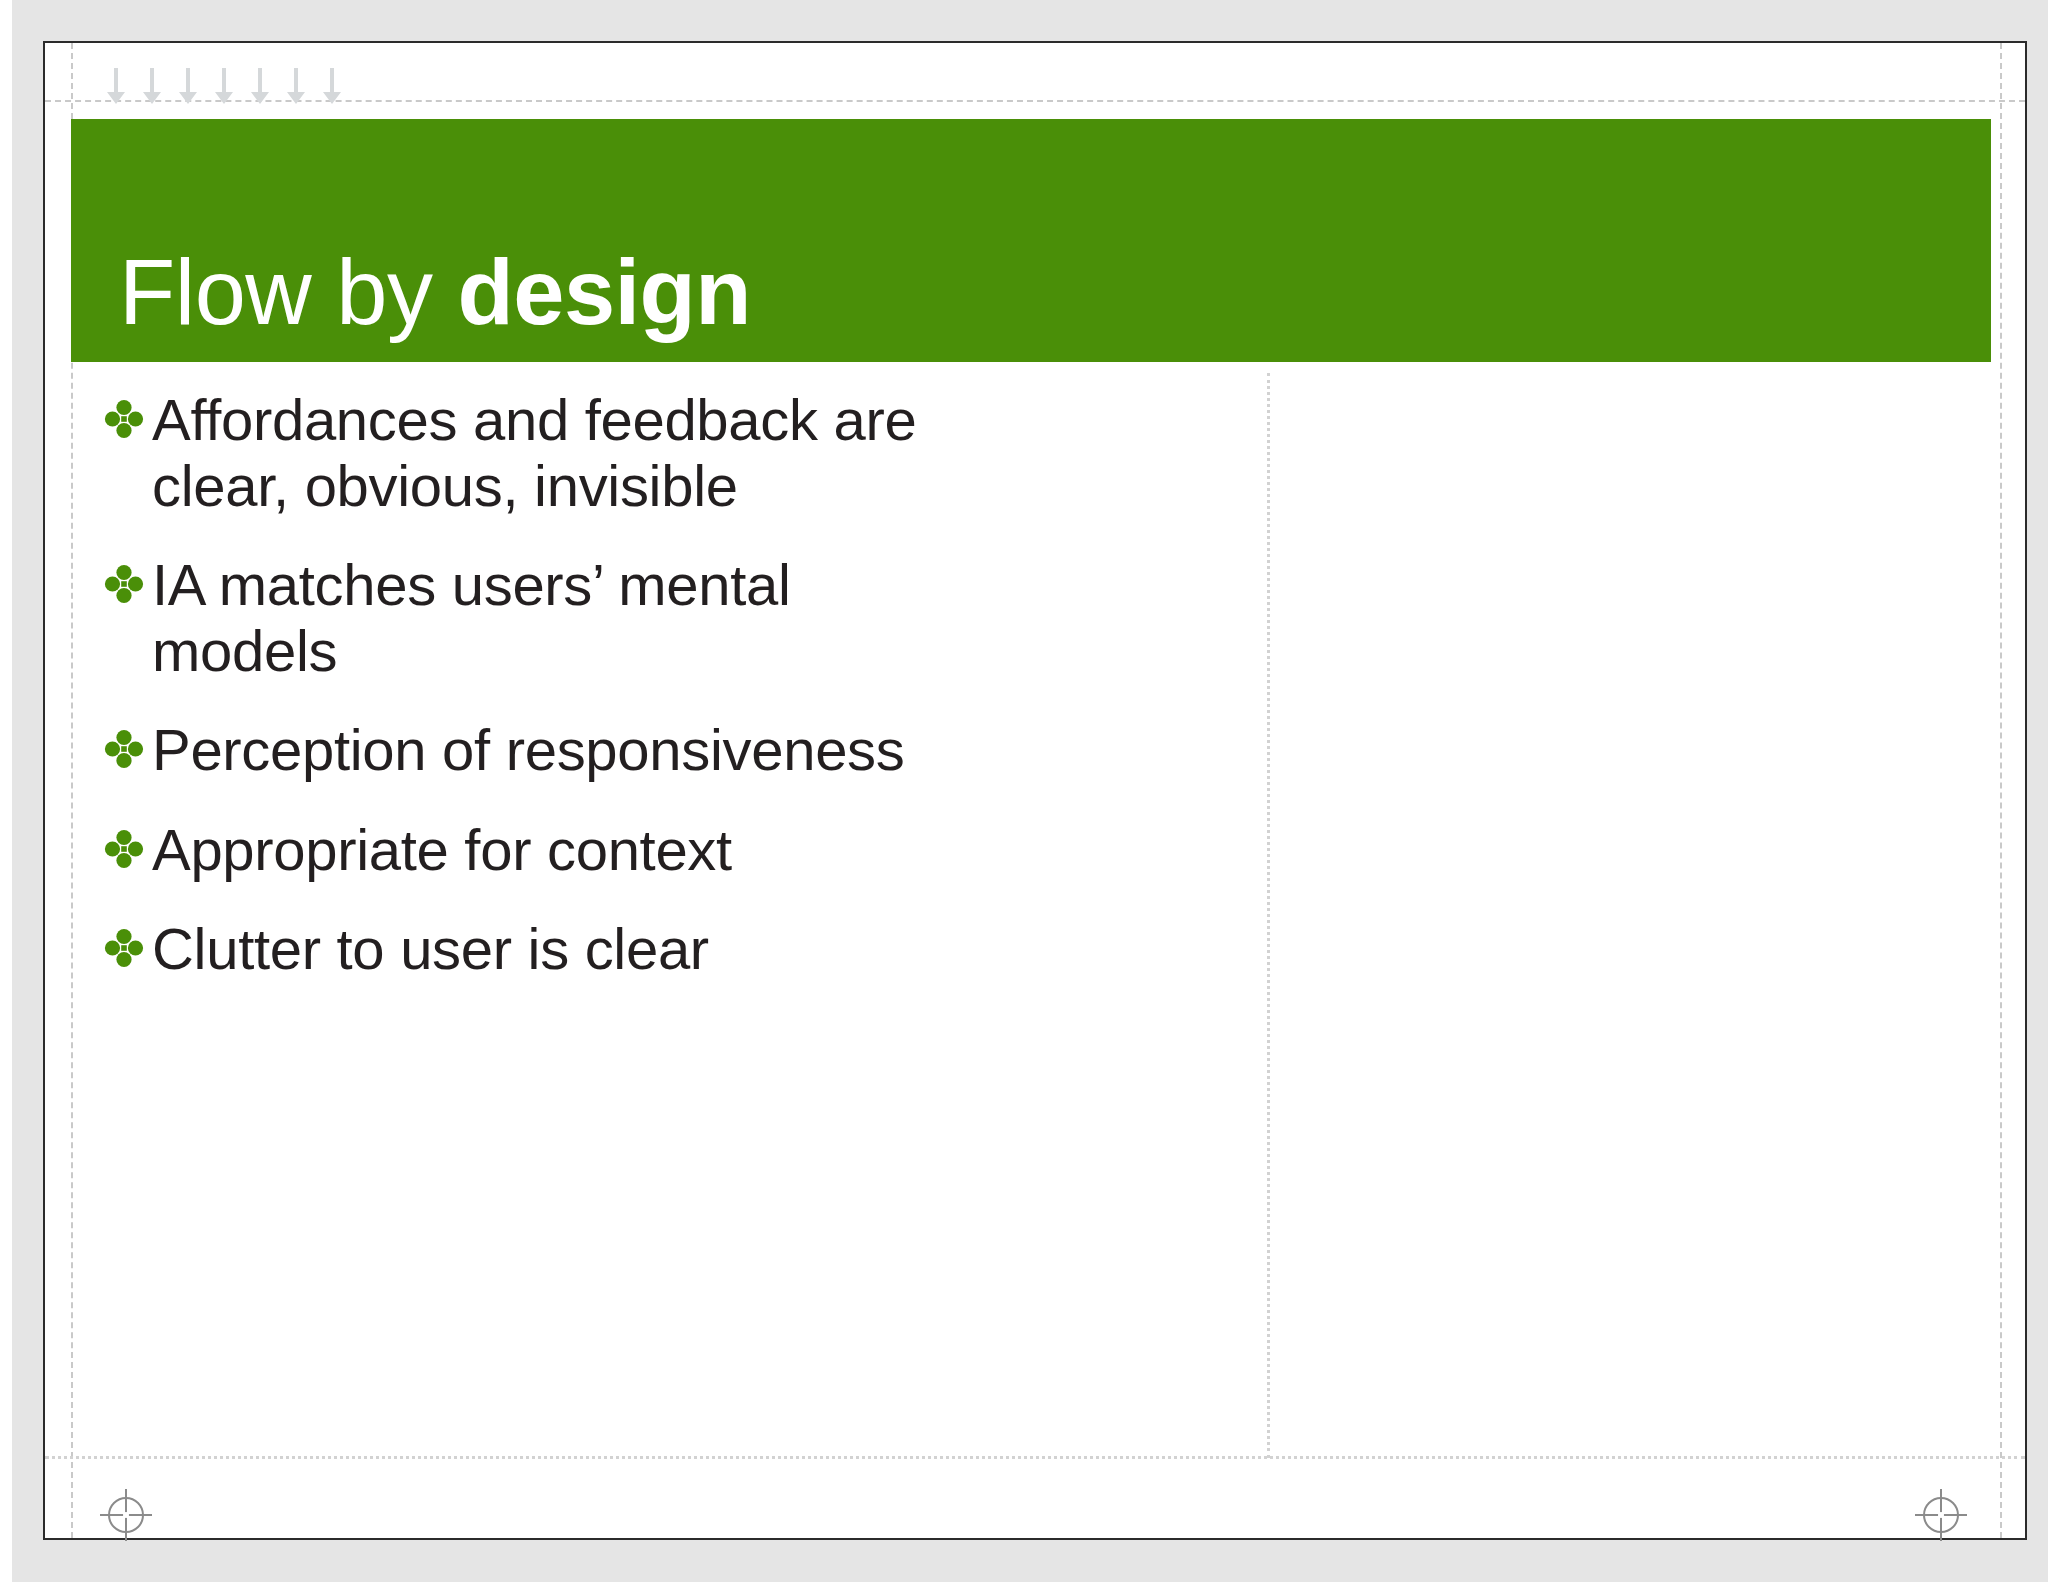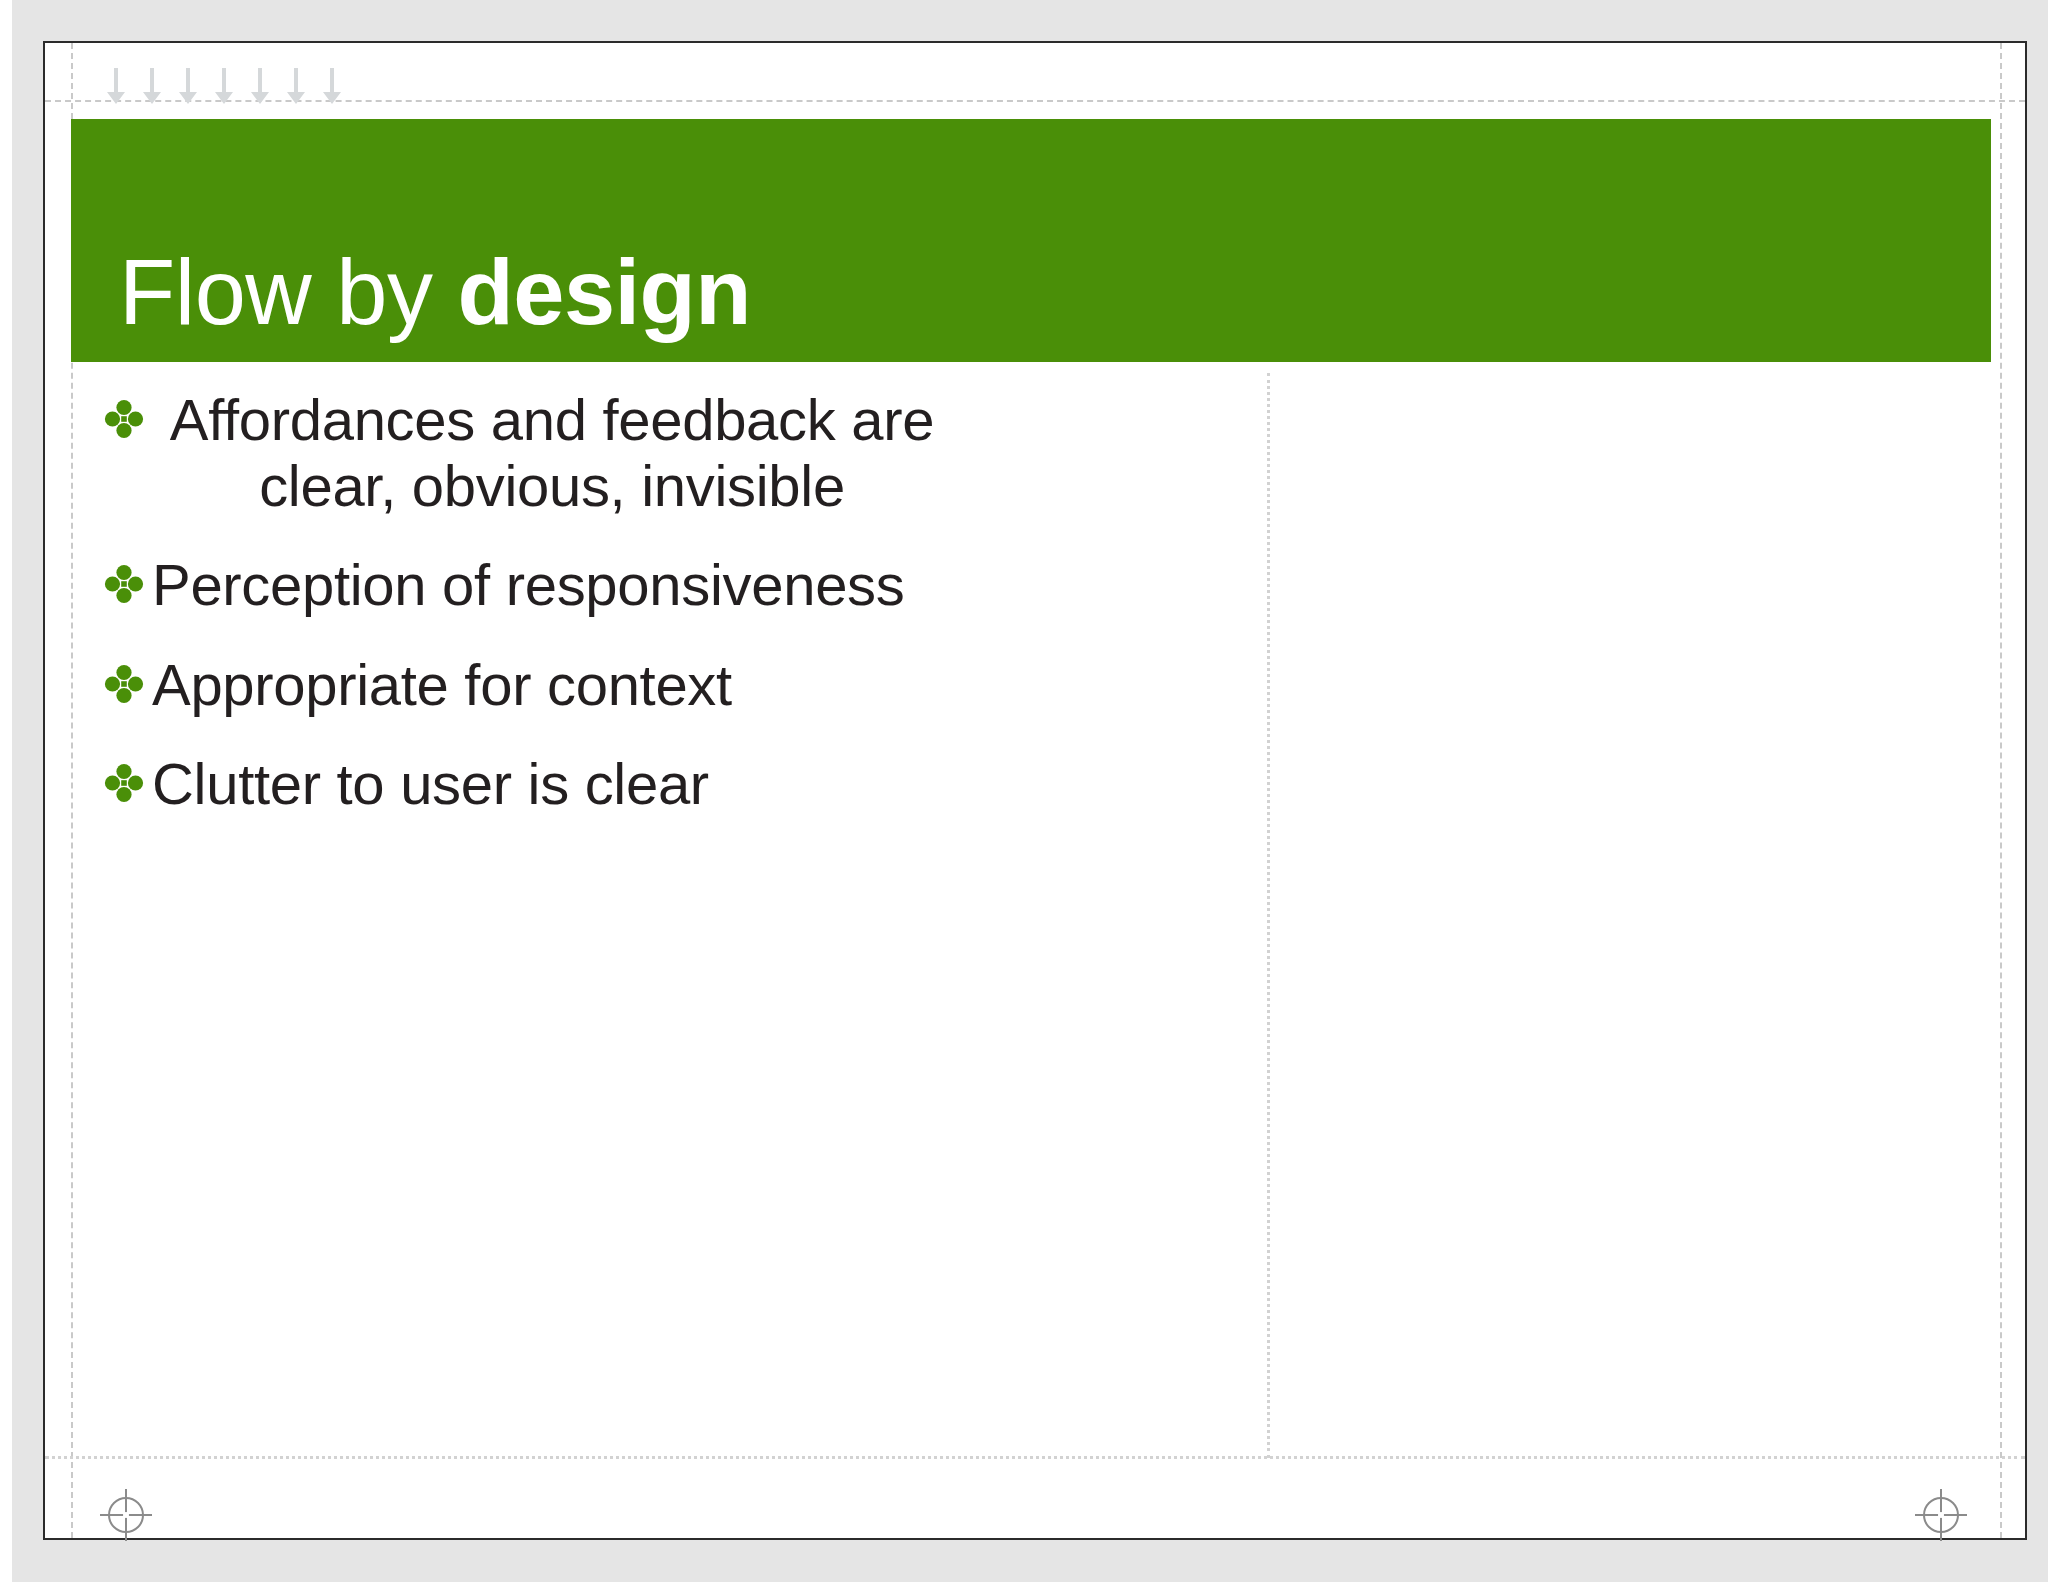--- a/index.html
+++ b/index.html
@@ -133,21 +133,20 @@
   .bullet-text {
     font-size: 58px;
     line-height: 1.13;
     color: #231f20;
     font-weight: 400;
     letter-spacing: -0.3px;
     padding-left: 4px;
   }
   .bullet-item.wrap .bullet-text {
     max-width: 800px;
-    text-align: center;
   }
 
   
   .reg-mark {
     position: absolute;
     width: 58px;
     height: 58px;
   }
   #reg-left  { left: 52px;   top: 1443px; }
   #reg-right { left: 1867px; top: 1443px; }
@@ -203,20 +202,34 @@
                 <circle cx="20" cy="31.5" r="7.6"></circle>
                 <circle cx="8.5" cy="20" r="7.6"></circle>
                 <circle cx="31.5" cy="20" r="7.6"></circle>
                 <rect x="17.2" y="17.2" width="5.6" height="5.6"></rect>
               </g>
             </svg>
         </span>
         <span class="bullet-text">Affordances and feedback are clear, obvious, invisible</span>
       </div>
 
+      <div class="bullet-item wrap">
+        <span class="bullet-marker">
+          <svg width="40" height="40" viewBox="0 0 40 40">
+              <g fill="#4a8f08">
+                <circle cx="20" cy="8.5" r="7.6"></circle>
+                <circle cx="20" cy="31.5" r="7.6"></circle>
+                <circle cx="8.5" cy="20" r="7.6"></circle>
+                <circle cx="31.5" cy="20" r="7.6"></circle>
+                <rect x="17.2" y="17.2" width="5.6" height="5.6"></rect>
+              </g>
+            </svg>
+        </span>
+        <span class="bullet-text">IA matches users’ mental models</span>
+      </div>
 
       <div class="bullet-item">
         <span class="bullet-marker">
           <svg width="40" height="40" viewBox="0 0 40 40">
               <g fill="#4a8f08">
                 <circle cx="20" cy="8.5" r="7.6"></circle>
                 <circle cx="20" cy="31.5" r="7.6"></circle>
                 <circle cx="8.5" cy="20" r="7.6"></circle>
                 <circle cx="31.5" cy="20" r="7.6"></circle>
                 <rect x="17.2" y="17.2" width="5.6" height="5.6"></rect>

